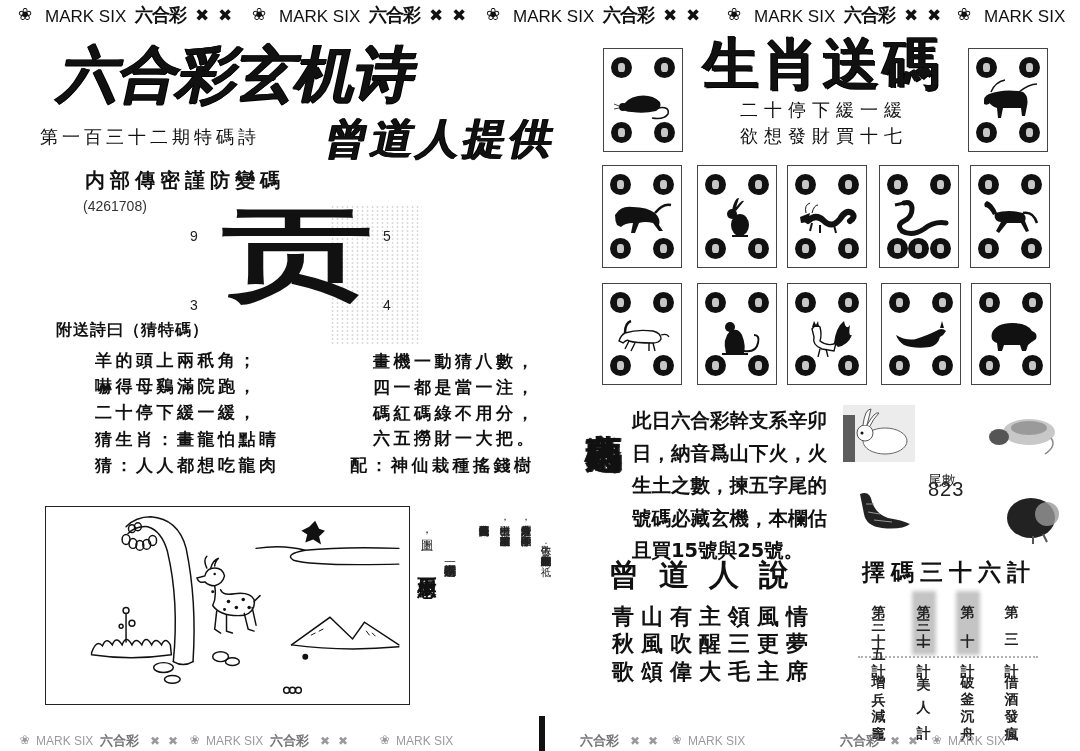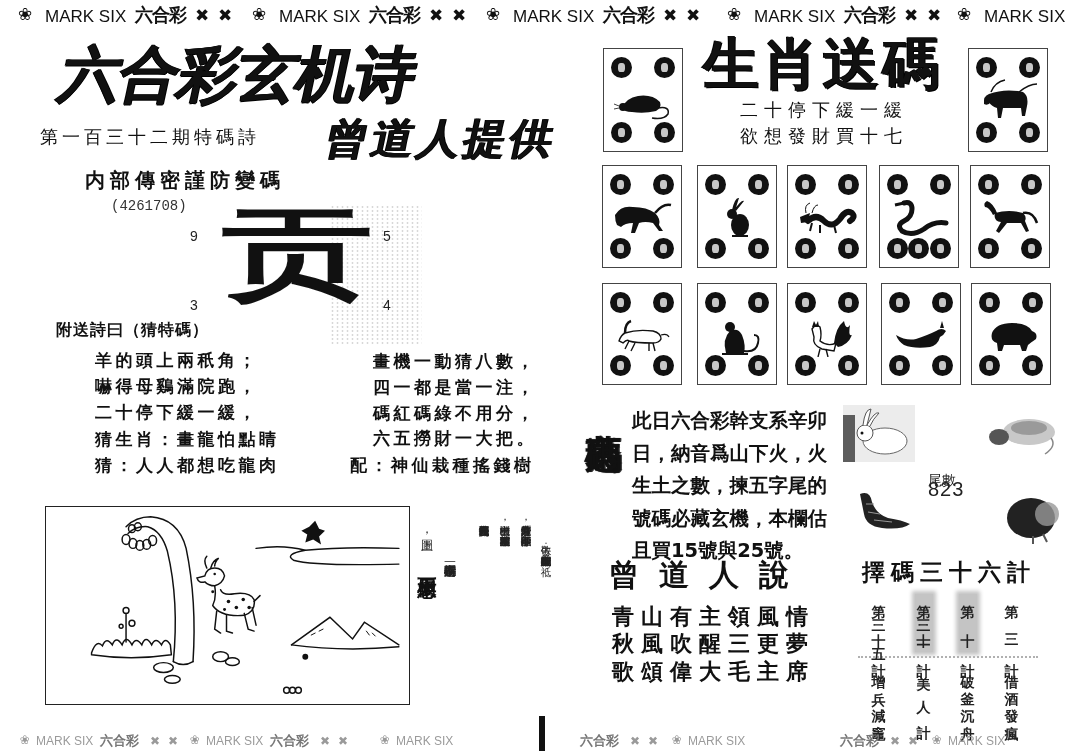--- a/index.html
+++ b/index.html
@@ -18,21 +18,21 @@
   .bb-label{left:16px;top:2px;font-size:12px;font-family:"Liberation Sans",sans-serif;}
   .bb-brand{left:80px;top:1px;font-size:13px;font-weight:bold;font-family:"DejaVu Sans",sans-serif;color:#777;}
   .bb-cross{font-size:12px;top:2px;font-family:"DejaVu Sans",sans-serif;}
   .bottom-bar{left:539px;top:716px;width:6px;height:35px;background:#111;}
 
   
   .title-main{left:55px;top:44px;font-size:60px;line-height:1;font-weight:900;letter-spacing:-1px;font-family:"DejaVu Sans",sans-serif;transform:skewX(-12deg);transform-origin:left bottom;text-shadow:1px 0 0 #000,-1px 0 0 #000,0 1px 0 #000;white-space:nowrap;}
   .issue{left:40px;top:128px;font-size:18px;letter-spacing:4px;line-height:1;white-space:nowrap;}
   .provider{left:322px;top:118px;font-size:42px;line-height:1;font-weight:900;letter-spacing:4px;font-family:"DejaVu Sans",sans-serif;transform:skewX(-12deg);transform-origin:left bottom;text-shadow:1px 0 0 #000,-1px 0 0 #000;white-space:nowrap;}
   .secret{left:85px;top:170px;font-size:20px;letter-spacing:5px;line-height:1;white-space:nowrap;font-weight:bold;}
-  .code{left:83px;top:199px;font-size:14px;font-family:Liberation Mono, monospace;color:#333;line-height:1;margin-left:28px;}
+  .code{left:83px;top:199px;font-size:14px;font-family:Liberation Sans, sans-serif;color:#333;line-height:1;}
   .speckle{left:330px;top:205px;width:92px;height:140px;background-image:radial-gradient(#b8b8b8 0.8px,transparent 1.3px);background-size:5px 4px;opacity:.55;}
   .riddle{left:220px;top:206px;font-size:108px;line-height:1;font-weight:900;font-family:"DejaVu Sans",sans-serif;transform:scale(1.42,0.88);transform-origin:0 0;white-space:nowrap;}
   .rnum{font-size:14px;font-family:"Liberation Sans",sans-serif;line-height:1;color:#222;}
   .poem-head{left:56px;top:322px;font-size:16px;font-weight:bold;letter-spacing:1px;line-height:1;white-space:nowrap;text-align:center;}
   .poem-col{font-size:17px;font-weight:bold;letter-spacing:3.5px;line-height:25.8px;white-space:nowrap;}
   .poem-col div{height:25.8px;}
   .illus{left:45px;top:506px;width:365px;height:199px;border:1.5px solid #222;box-sizing:border-box;background:#fff;}
   .vcol{position:absolute;writing-mode:vertical-rl;white-space:nowrap;line-height:1;font-family:"DejaVu Sans",sans-serif;color:#222;}
 
   

